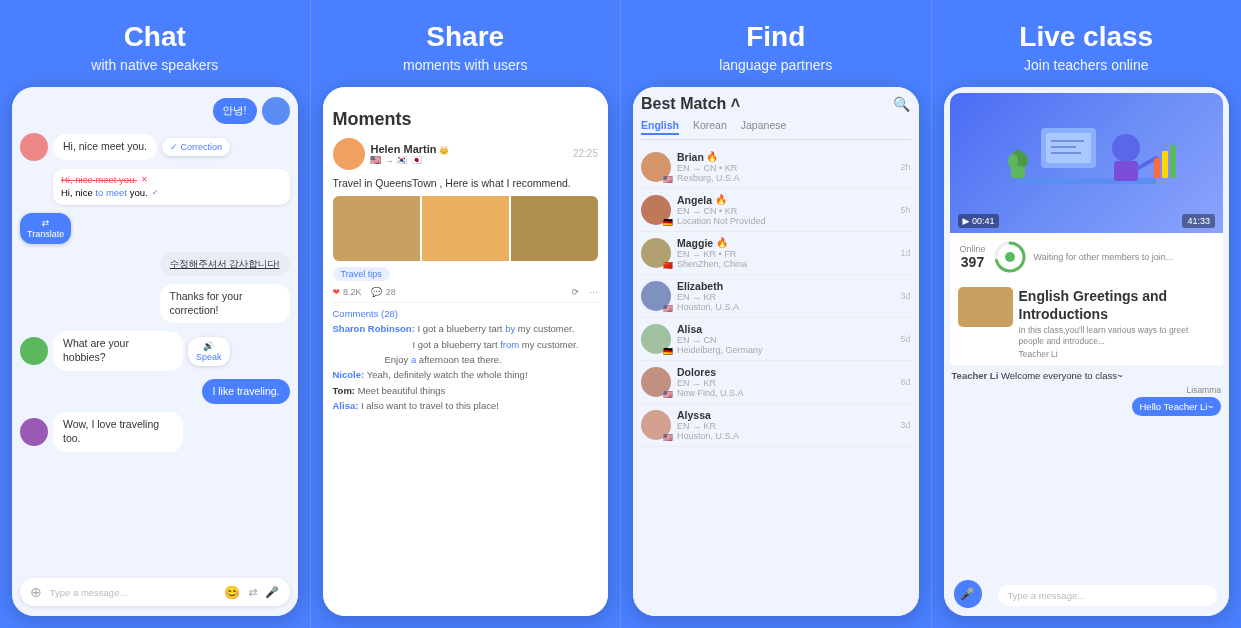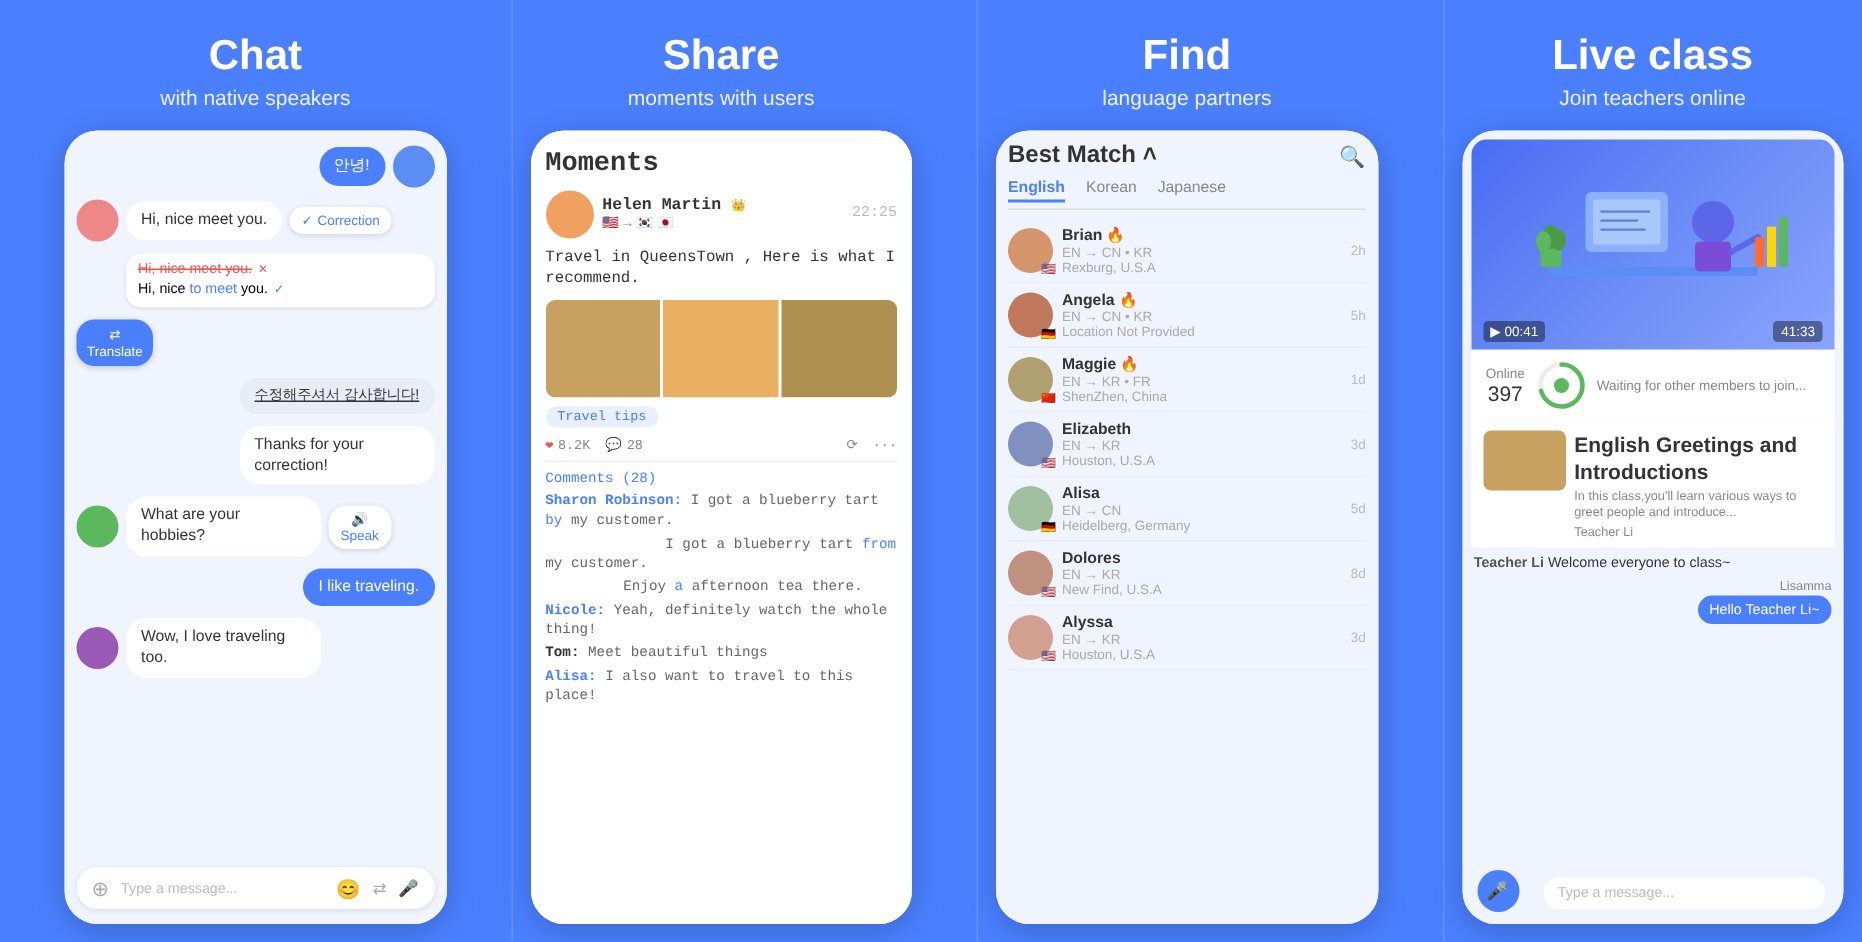--- a/index.html
+++ b/index.html
@@ -13,21 +13,20 @@
       overflow: hidden;
     }
 
     .panel {
       flex: 1;
       display: flex;
       flex-direction: column;
       align-items: center;
       padding: 22px 12px 12px;
       position: relative;
-      margin-left: 31px;
     }
 
     .panel + .panel {
       border-left: 1px solid rgba(255,255,255,0.15);
     }
 
     .panel-title {
       font-size: 28px;
       font-weight: 700;
       color: #fff;
@@ -163,25 +162,24 @@
       margin-top: auto;
       font-size: 10px;
       color: #aaa;
       box-shadow: 0 1px 4px rgba(0,0,0,0.1);
     }
 
     
     .share-screen {
       background: #fff;
       height: 100%;
-      padding: 12px 10px;
+      padding: 22px 10px;
       overflow: hidden;
       font-size: 11px;
       color: #333;
-      font-family: Liberation Mono, monospace;
     }
 
     .moments-title {
       font-size: 18px;
       font-weight: 700;
       margin-bottom: 8px;
     }
 
     .post-header {
       display: flex;
@@ -404,21 +402,21 @@
       margin: 0 6px;
     }
 
     .online-badge {
       font-size: 9px;
       color: #888;
     }
 
     .online-count {
       font-size: 14px;
-      font-weight: 400;
+      font-weight: 700;
       color: #333;
     }
 
     .waiting-text {
       font-size: 9px;
       color: #888;
       flex: 1;
     }
 
     .class-card {

